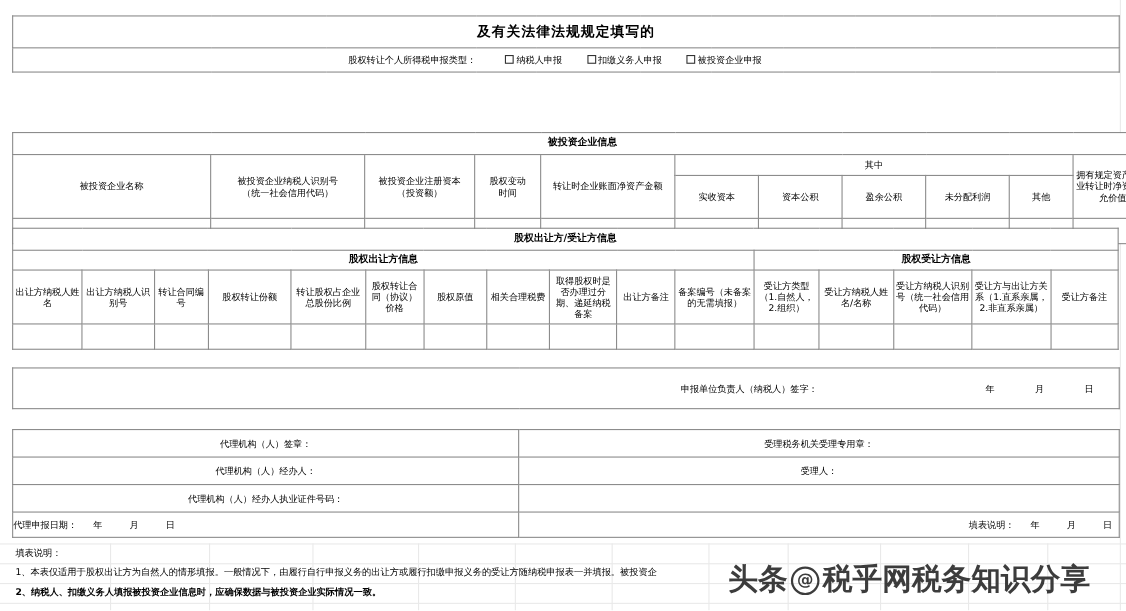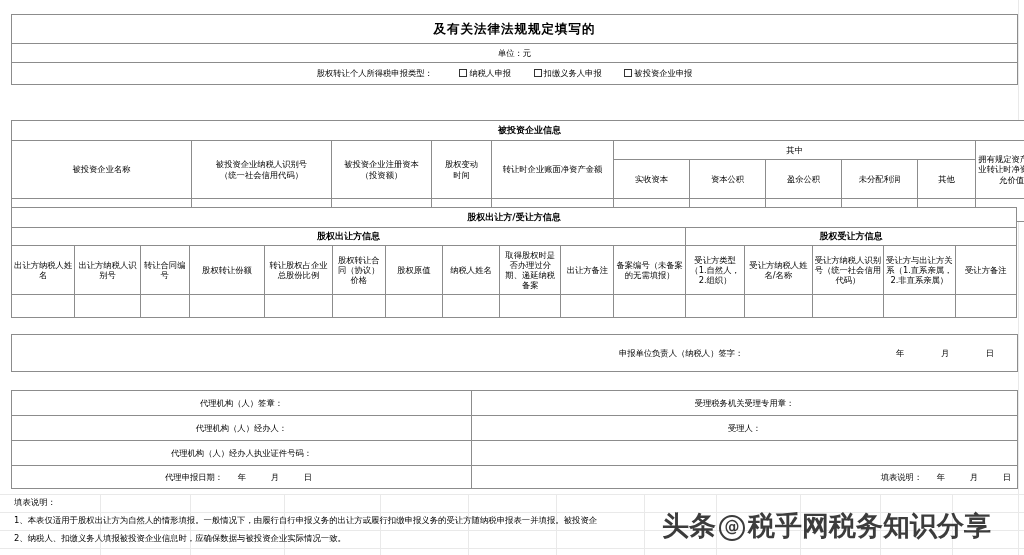--- a/index.html
+++ b/index.html
@@ -146,23 +146,20 @@
         <col style="width:66px">
         <col style="width:68px">
       <col style="width:60px">
         <col style="width:112px">
     </colgroup>
     <tbody>
         <tr>
       <td colspan="11" class="title" style="height:26px;">及有关法律法规规定填写的</td>
     </tr>
     <tr>
-      <td colspan="11" class="unit" style="height:16px;">单位：元</td>
-    </tr>
-    <tr>
       <td colspan="11" class="leftal typerow" style="height:19px;">
         <span>股权转让个人所得税申报类型：</span>
         <span class="opt" style="margin-left:24px;"><span class="chk"></span><span>纳税人申报</span></span>
         <span class="opt"><span class="chk"></span><span>扣缴义务人申报</span></span>
         <span class="opt"><span class="chk"></span><span>被投资企业申报</span></span>
       </td>
     </tr>
   </tbody>
     </table>
 
@@ -253,21 +250,21 @@
       <td colspan="5" class="sectionhead">股权受让方信息</td>
     </tr>
     <tr>
       <td style="height:46px;">出让方纳税人姓名</td>
       <td>出让方纳税人识别号</td>
       <td>转让合同编号</td>
       <td>股权转让份额</td>
       <td>转让股权占企业总股份比例</td>
       <td>股权转让合同（协议）价格</td>
       <td>股权原值</td>
-      <td>纳税人姓名</td>
+      <td>相关合理税费</td>
       <td>取得股权时是否办理过分期、递延纳税备案</td>
       <td>出让方备注</td>
       <td>备案编号（未备案的无需填报）</td>
       <td>受让方类型（1.自然人，2.组织）</td>
       <td>受让方纳税人姓名/名称</td>
       <td>受让方纳税人识别号（统一社会信用代码）</td>
       <td>受让方与出让方关系（1.直系亲属，2.非直系亲属）</td>
       <td>受让方备注</td>
     </tr>
     <tr>
@@ -323,40 +320,40 @@
     <tr>
       <td class="leftal" style="height:22px;">代理机构（人）经办人：</td>
       <td class="leftal">受理人：</td>
     </tr>
     <tr>
       <td class="leftal" style="height:22px;">代理机构（人）经办人执业证件号码：</td>
       <td class="leftal"></td>
     </tr>
     <tr>
       <td class="leftal" style="height:22px; padding:0;">
-        <div style="text-align:center; padding-right:6px;">
+        <div style="text-align:left; padding-right:6px;">
           <span>代理申报日期：</span>
           <span class="datemark" style="margin-left:12px;">年</span>
           <span class="datemark" style="margin-left:22px;">月</span>
           <span class="datemark" style="margin-left:22px;">日</span>
         </div>
       </td>
       <td class="leftal" style="padding:0;">
         <div style="text-align:right; padding-right:6px;">
           <span>填表说明：</span>
           <span class="datemark" style="margin-left:12px;">年</span>
           <span class="datemark" style="margin-left:22px;">月</span>
           <span class="datemark" style="margin-left:22px;">日</span>
         </div>
       </td>
     </tr>
   </tbody>
     </table>
 
   <div class="notes" style="top:497px;">填表说明：</div>
   <div class="notes" style="top:515px;">1、本表仅适用于股权出让方为自然人的情形填报。一般情况下，由履行自行申报义务的出让方或履行扣缴申报义务的受让方随纳税申报表一并填报。被投资企</div>
-  <div class="notes" style="top:533px;">2、纳税人、扣缴义务人填报被投资企业信息时，应确保数据与被投资企业实际情况一致。</div>
+  <div class="notes" style="top:533px;font-weight:bold;">2、纳税人、扣缴义务人填报被投资企业信息时，应确保数据与被投资企业实际情况一致。</div>
 
   <div class="watermark">
     <span>头条</span><span class="wm-at">@</span><span>税乎网税务知识分享</span>
   </div>
 
 </div>
 
 </body></html>

